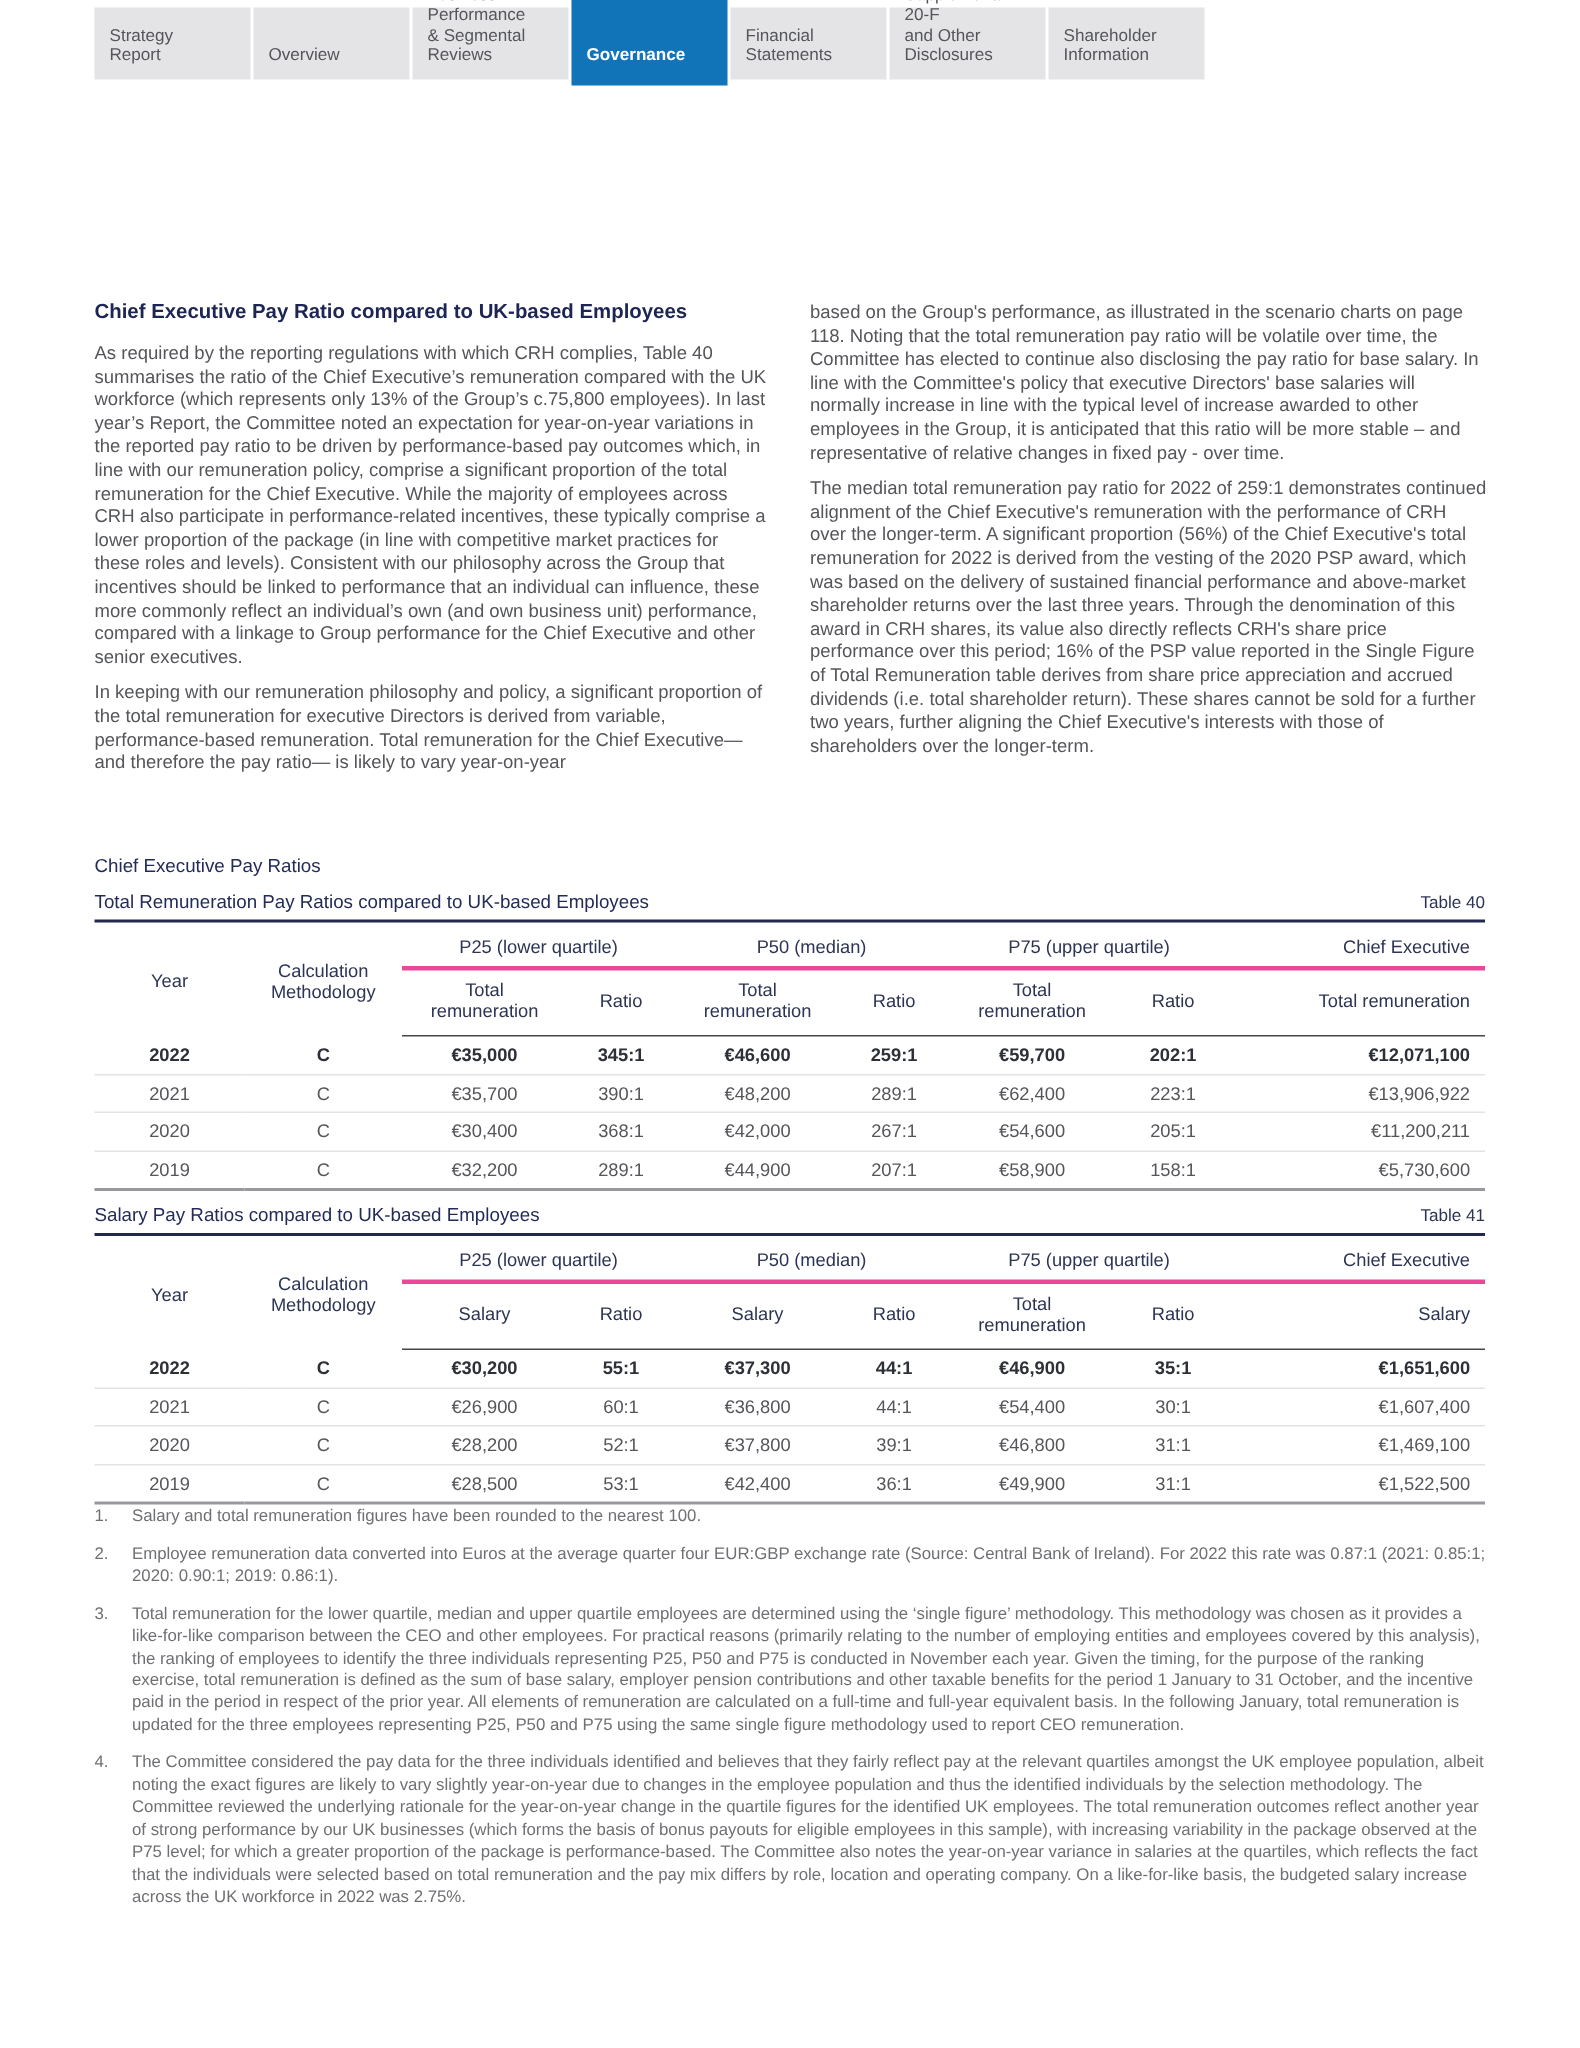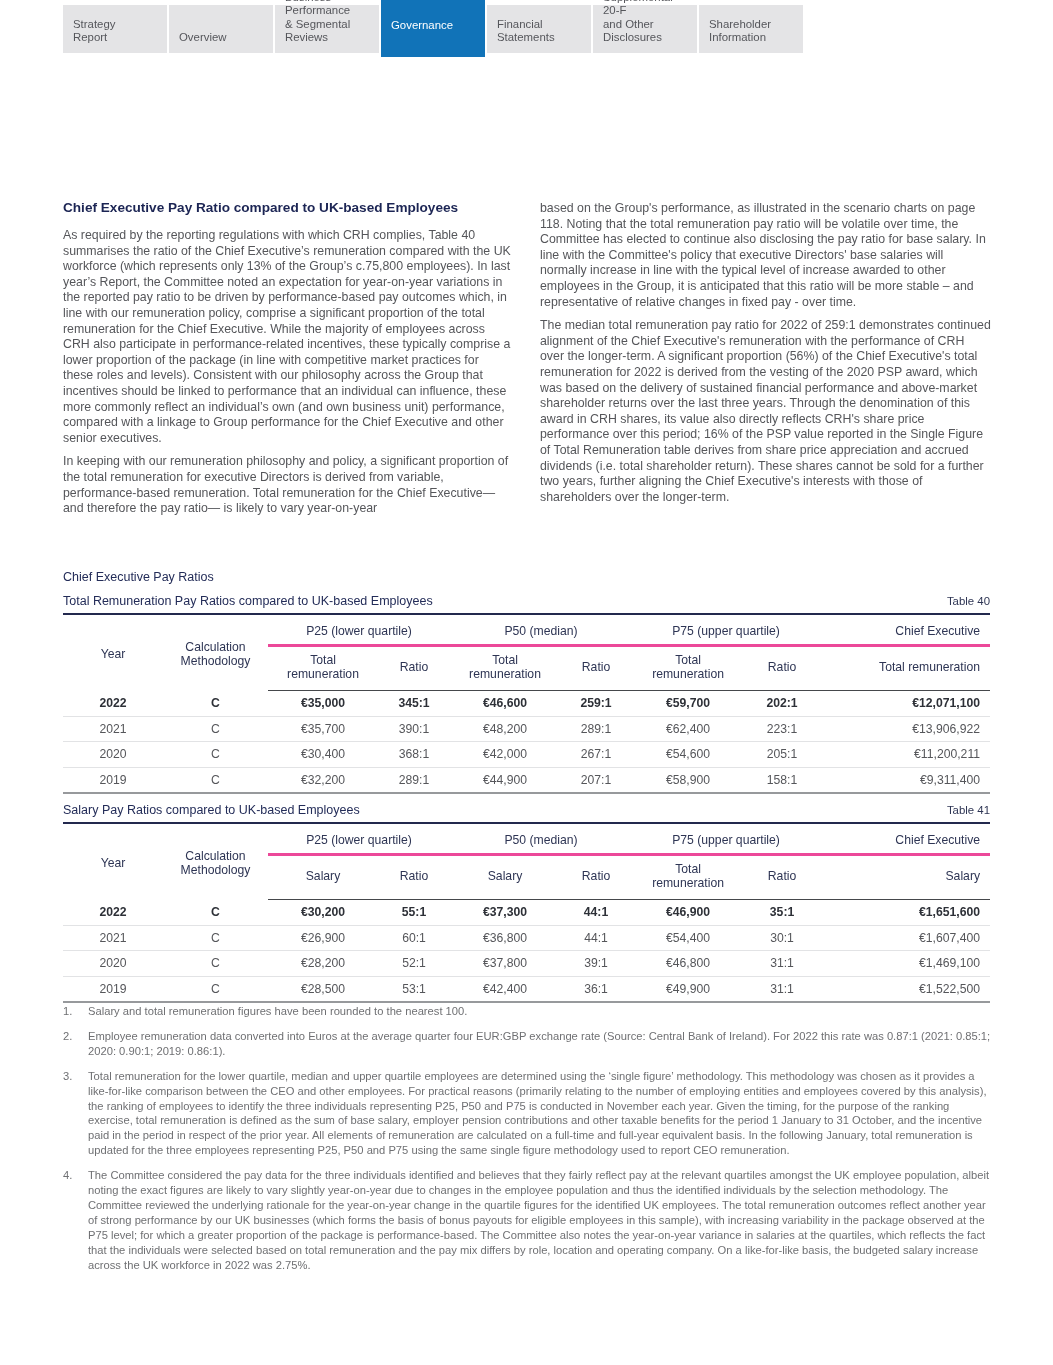--- a/index.html
+++ b/index.html
@@ -5,21 +5,21 @@
   html,body { margin:0; padding:0; background:#ffffff; }
   body { width:1053px; height:1365px; position:relative; font-family:"Liberation Sans", sans-serif; }
   .page { position:absolute; inset:0; background:#fff; }
 
   
   .nav { position:absolute; left:63px; top:0; display:flex; gap:2px; }
   .tab { box-sizing:border-box; width:104px; height:48px; margin-top:5px; background:#e4e4e6;
          color:#55565b; font-size:11.4px; line-height:13.2px; display:flex; align-items:flex-end;
          padding:0 8px 9px 10px; cursor:pointer; }
   .tab .lbl { white-space:pre-line; }
-  .tab.active { height:57px; margin-top:0; background:#1173b8; color:#ffffff; font-weight:400; padding-bottom:25px; }
+  .tab.active { height:57px; margin-top:0; background:#1173b8; color:#ffffff; font-weight:700; padding-bottom:13px; }
 
   
   .heading { position:absolute; left:63px; top:200px; width:470px; margin:0;
              font-size:13.6px; font-weight:700; color:#1c2554; }
   .col { position:absolute; }
   .col-left  { left:63px;  top:228px; width:449px; }
   .col-right { left:540px; top:201px; width:451px; }
   .col p { margin:0 0 8px 0; font-size:12.35px; line-height:15.6px; color:#55565a; }
 
   
@@ -168,21 +168,21 @@
           </tr>
         <tr>
             <td>2019</td>
             <td>C</td>
             <td>€32,200</td>
             <td>289:1</td>
             <td>€44,900</td>
             <td>207:1</td>
             <td>€58,900</td>
             <td>158:1</td>
-            <td class="ce">€9,311,400</td>
+            <td class="ce">€5,730,600</td>
           </tr>
       </tbody>
     </table>
   </section>
 
   <section class="tblwrap" style="top:803px">
     <div class="tbl-titlebar">
       <span class="tbl-title">Salary Pay Ratios compared to UK-based Employees</span>
       <span class="tbl-label">Table 41</span>
     </div>

